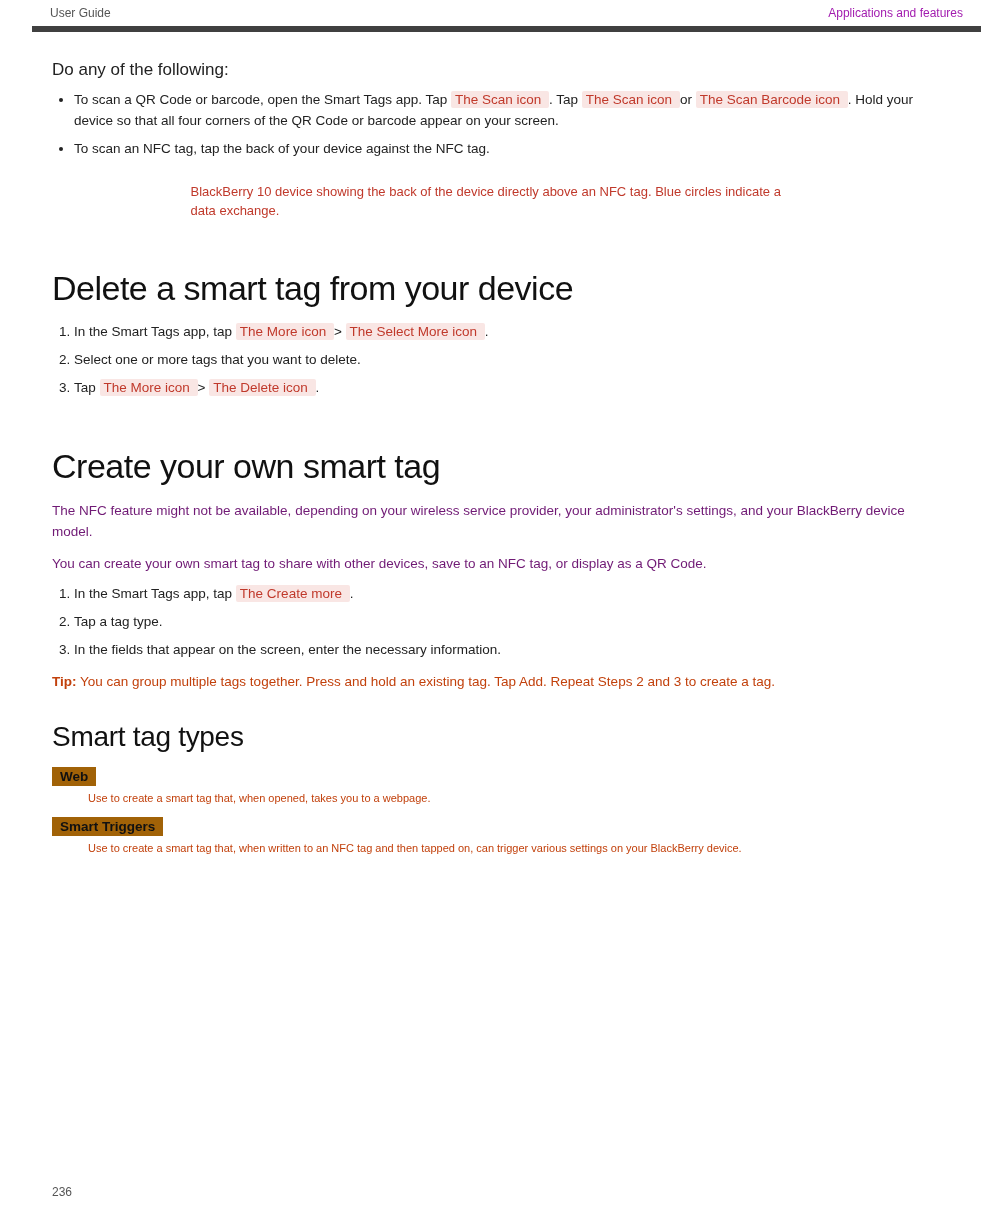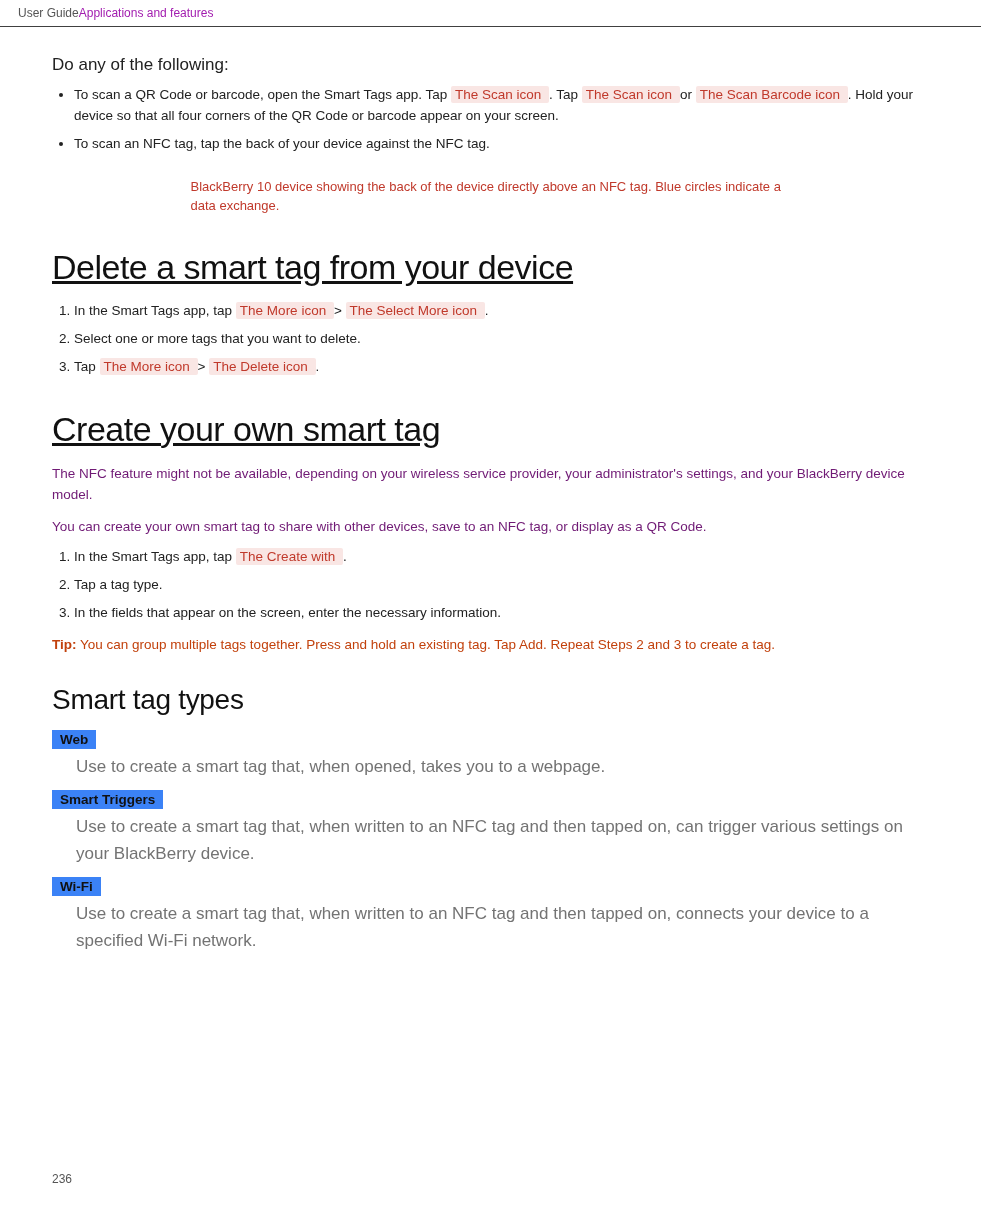--- a/index.html
+++ b/index.html
@@ -7,24 +7,25 @@
       font-family: "Helvetica Neue", Arial, sans-serif;
       font-size: 14px;
       color: #222;
       background: #fff;
       width: 981px;
       min-height: 1213px;
       position: relative;
     }
     .header-bar {
       display: flex;
-      justify-content: flex-start;
+      justify-content: space-between;
       align-items: center;
       padding: 6px 18px;
-      border-bottom: 1px solid #404040;
+      border-bottom: 6px solid #404040;
+      margin-left: 32px;
     }
     .header-bar .user-guide {
       font-size: 12px;
       color: #555;
     }
     .header-bar .app-features {
       font-size: 12px;
       color: #a21caf;
     }
     .content {
@@ -59,24 +60,23 @@
     }
     .caption-text {
       color: #c0392b;
       font-size: 13px;
       line-height: 1.5;
     }
     .section-title {
       font-size: 34px;
       font-weight: 300;
       color: #111;
-      margin-top: 32px;
+      margin-top: 48px;
       margin-bottom: 14px;
       letter-spacing: -0.5px;
-      text-decoration: underline;
     }
     .numbered-list {
       margin-left: 22px;
       margin-bottom: 10px;
     }
     .numbered-list li {
       font-size: 13.5px;
       color: #222;
       margin-bottom: 7px;
       line-height: 1.55;
@@ -105,34 +105,34 @@
       margin-bottom: 14px;
       letter-spacing: -0.3px;
     }
     .tag-type-block {
       margin-bottom: 10px;
     }
     .tag-type-label {
       font-size: 13.5px;
       font-weight: bold;
       color: #111;
-      background: #3b82f6;
+      background: #a16207;
       padding: 2px 8px;
       display: inline-block;
     }
     .tag-type-desc {
-      font-size: 17px;
-      color: #737373;
-      margin-left: 24px;
+      font-size: 11px;
+      color: #c2410c;
+      margin-left: 36px;
       margin-top: 4px;
       line-height: 1.6;
     }
     .footer-bar {
       position: absolute;
-      bottom: 27px;
+      bottom: 14px;
       left: 52px;
       font-size: 12px;
       color: #555;
     }
   </style>
 </head>
 <body>
 
 <div class="header-bar">
   <span class="user-guide">User Guide</span>
@@ -166,21 +166,21 @@
     <li>
       <span>Tap </span><span class="inline-link"> The More icon </span><span>  &gt;  </span><span class="inline-link"> The Delete icon </span><span> .</span>
     </li>
   </ol>
 
   <h2 class="section-title">Create your own smart tag</h2>
   <p class="body-text">The NFC feature might not be available, depending on your wireless service provider, your administrator's settings, and your BlackBerry device model.</p>
   <p class="body-text">You can create your own smart tag to share with other devices, save to an NFC tag, or display as a QR Code.</p>
   <ol class="numbered-list">
     <li>
-      <span>In the Smart Tags app, tap </span><span class="inline-link"> The Create with </span><span> .</span>
+      <span>In the Smart Tags app, tap </span><span class="inline-link"> The Create more </span><span> .</span>
     </li>
     <li>
       <span>Tap a tag type.</span>
     </li>
     <li>
       <span>In the fields that appear on the screen, enter the necessary information.</span>
     </li>
   </ol>
   <p class="tip-text">
     <strong>Tip:</strong><span> You can group multiple tags together. Press and hold an existing tag. Tap Add. Repeat Steps 2 and 3 to create a tag.</span>
@@ -191,20 +191,16 @@
   <div class="tag-type-block">
     <span class="tag-type-label">Web</span>
     <p class="tag-type-desc">Use to create a smart tag that, when opened, takes you to a webpage.</p>
   </div>
 
   <div class="tag-type-block">
     <span class="tag-type-label">Smart Triggers</span>
     <p class="tag-type-desc">Use to create a smart tag that, when written to an NFC tag and then tapped on, can trigger various settings on your BlackBerry device.</p>
   </div>
 
-  <div class="tag-type-block">
-    <span class="tag-type-label">Wi-Fi</span>
-    <p class="tag-type-desc">Use to create a smart tag that, when written to an NFC tag and then tapped on, connects your device to a specified Wi-Fi network.</p>
-  </div>
 
 </div>
 
 <div class="footer-bar">236</div>
 
 </body></html>

